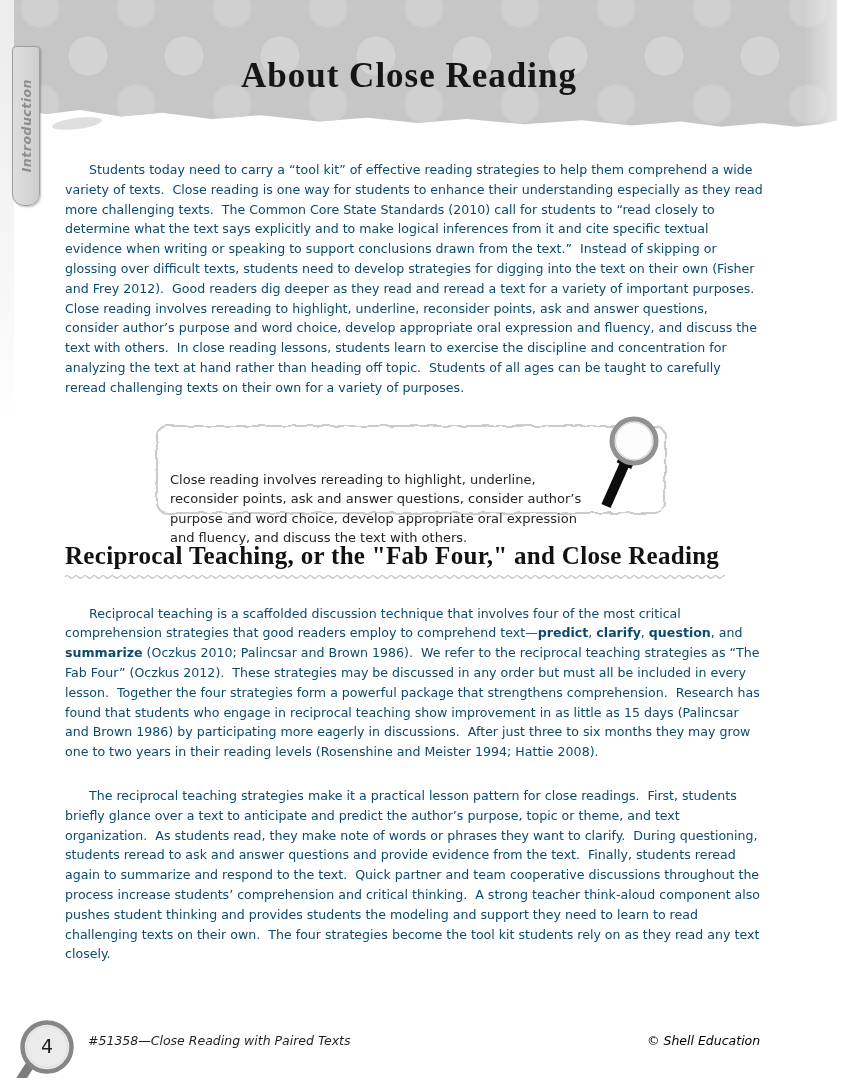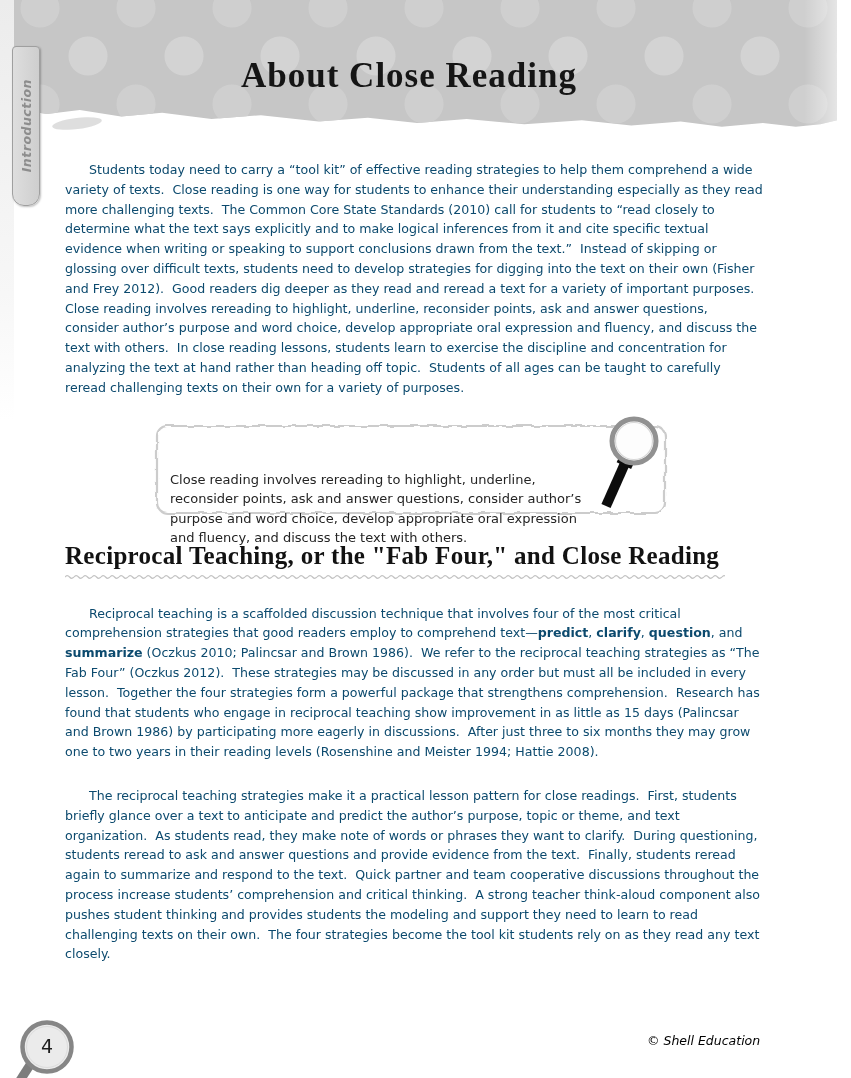--- a/index.html
+++ b/index.html
@@ -122,15 +122,16 @@
     <p class="body">The reciprocal teaching strategies make it a practical lesson pattern for close readings.  First, students briefly glance over a text to anticipate and predict the author’s purpose, topic or theme, and text organization.  As students read, they make note of words or phrases they want to clarify.  During questioning, students reread to ask and answer questions and provide evidence from the text.  Finally, students reread again to summarize and respond to the text.  Quick partner and team cooperative discussions throughout the process increase students’ comprehension and critical thinking.  A strong teacher think-aloud component also pushes student thinking and provides students the modeling and support they need to learn to read challenging texts on their own.  The four strategies become the tool kit students rely on as they read any text closely.</p>
 
   </div>
 
   <svg class="footer-mag" width="90" height="62" viewBox="0 0 90 62">
     <line x1="22" y1="49" x2="2" y2="80" stroke="#7d7d7d" stroke-width="9"></line>
     <circle cx="39" cy="31" r="24.5" fill="#ebebeb" stroke="#868686" stroke-width="4.5"></circle>
     <circle cx="39" cy="31" r="20.5" fill="none" stroke="#dcdcdc" stroke-width="1"></circle>
   </svg>
   <div class="page-num">4</div>
+  <div class="footer-left">#51358—Close Reading with Paired Texts</div>
   <div class="footer-right">© Shell Education</div>
 
 </div>
 
 </body></html>

